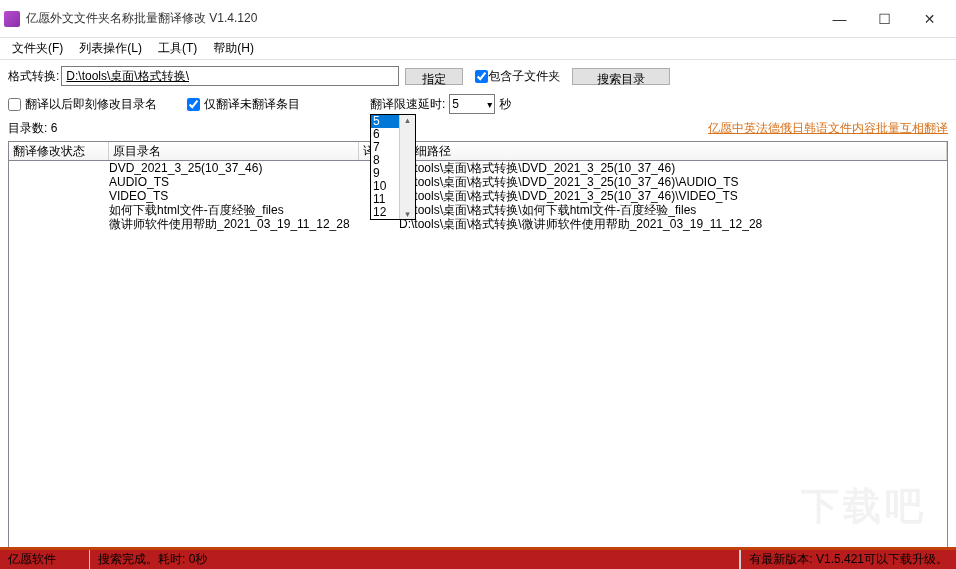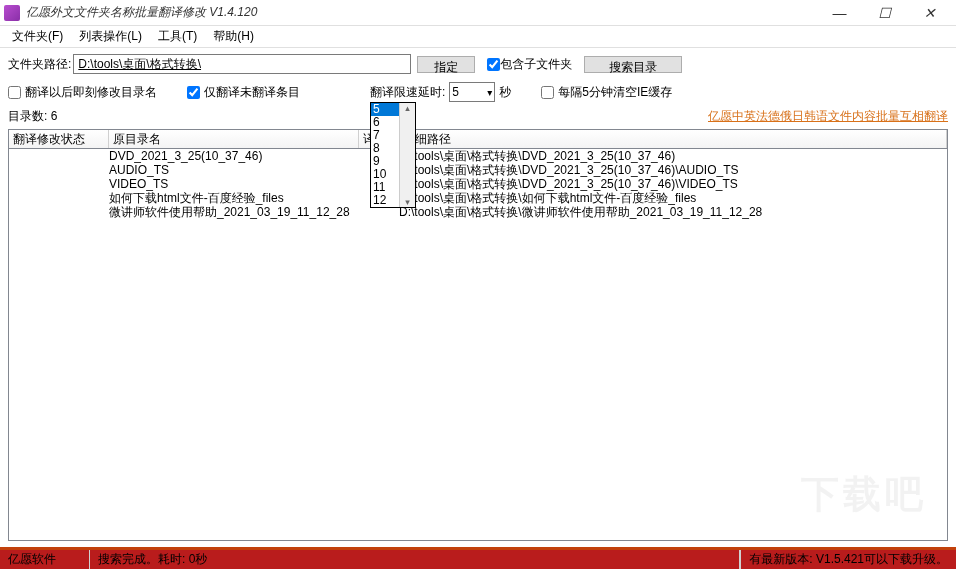--- a/index.html
+++ b/index.html
@@ -1,17 +1,17 @@
 <!DOCTYPE html>
 <html><head>
 <meta charset="utf-8">
 <style>
 * { box-sizing: border-box; margin: 0; padding: 0; }
 body { font-family: "Microsoft YaHei", "SimSun", sans-serif; font-size: 12px; background: #fff; width: 956px; height: 569px; overflow: hidden; position: relative; }
-.titlebar { height: 26px; background: #fff; border-bottom: 1px solid #e0e0e0; display: flex; align-items: center; padding: 0 4px; font-style: italic; }
+.titlebar { height: 38px; background: #fff; border-bottom: 1px solid #e0e0e0; display: flex; align-items: center; padding: 0 4px; }
 .titlebar .icon { width: 16px; height: 16px; background: linear-gradient(135deg, #b84dcf, #8a2fa8); border-radius: 2px; margin-right: 6px; }
 .titlebar .title { flex: 1; color: #333; }
 .winbtns { display: flex; }
 .winbtn { width: 45px; height: 28px; display: flex; align-items: center; justify-content: center; color: #333; font-size: 14px; cursor: pointer; }
 .menubar { height: 22px; display: flex; align-items: center; padding: 0 4px; border-bottom: 1px solid #e0e0e0; }
 .menuitem { padding: 2px 8px; cursor: pointer; }
 .toolbar { padding: 6px 8px 4px 8px; display: flex; align-items: center; gap: 2px; }
 .toolbar label { white-space: nowrap; }
 .path-input { width: 338px; height: 20px; border: 1px solid #7a7a7a; padding: 0 4px; font-family: inherit; font-size: 12px; text-decoration: underline; }
 .btn { border: 1px solid #adadad; background: #e1e1e1; padding: 2px 16px; height: 17px; cursor: pointer; font-family: Liberation Serif, serif; font-size: 12px; margin: 0 4px; }
@@ -63,21 +63,21 @@
 </div>
 
 <div class="menubar">
   <div class="menuitem">文件夹(F)</div>
   <div class="menuitem">列表操作(L)</div>
   <div class="menuitem">工具(T)</div>
   <div class="menuitem">帮助(H)</div>
 </div>
 
 <div class="toolbar">
-  <label>文件夹路径:</label>
+  <label>格式转换:</label>
   <input class="path-input" value="D:\tools\桌面\格式转换\" style="">
   <button class="btn">指定</button>
   <span class="chk-inline">
     <input type="checkbox" checked="" style="">
     <span>包含子文件夹</span>
   </span>
   <button class="btn" style="padding:2px 24px">搜索目录</button>
 </div>
 
 <div class="row2">
@@ -107,24 +107,20 @@
             <div class="dropdown-item">10</div>
             <div class="dropdown-item">11</div>
             <div class="dropdown-item">12</div>
           </div>
         <div class="dropdown-scroll">
           <span class="sb">▴</span>
           <span class="sb">▾</span>
         </div>
       </div>
     </div>
-  </span>
-  <span class="chk">
-    <input type="checkbox" style="">
-    <span>每隔5分钟清空IE缓存</span>
   </span>
 </div>
 
 <div class="row3">
   <span class="count">
     <span>目录数:</span>
     <span>6</span>
   </span>
   <a class="link">亿愿中英法德俄日韩语文件内容批量互相翻译</a>
 </div>

